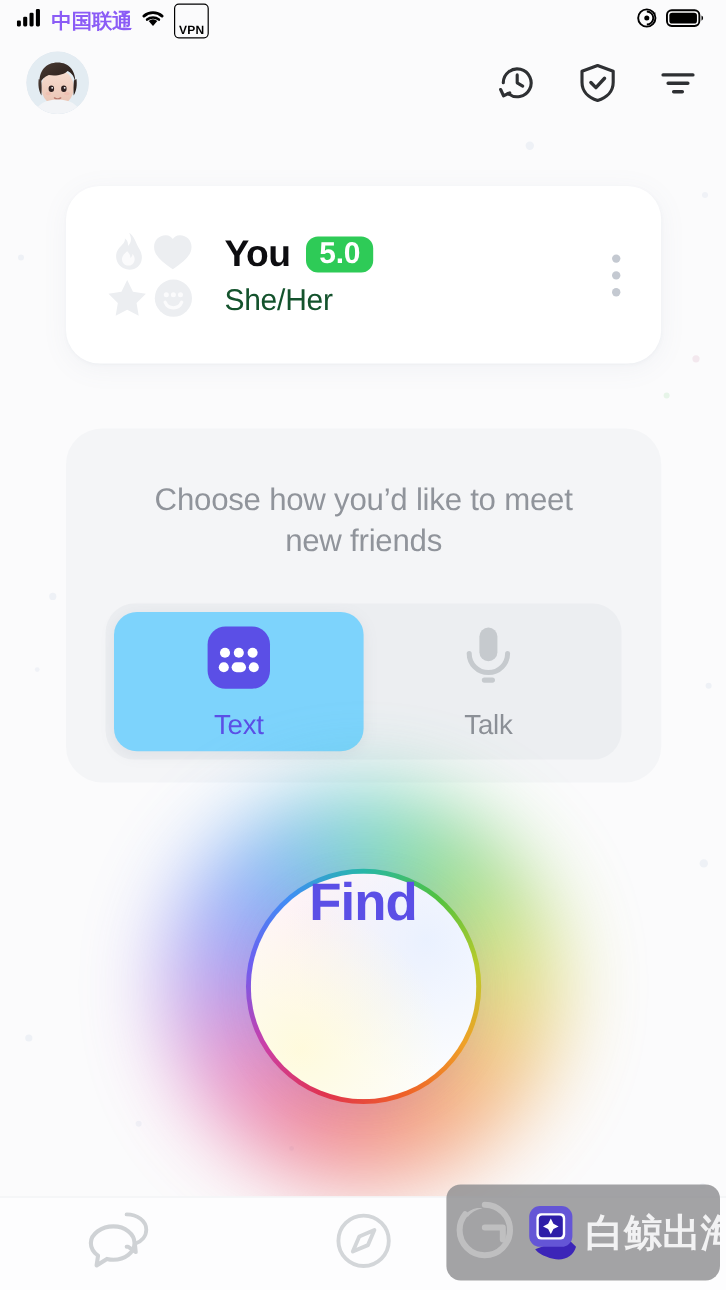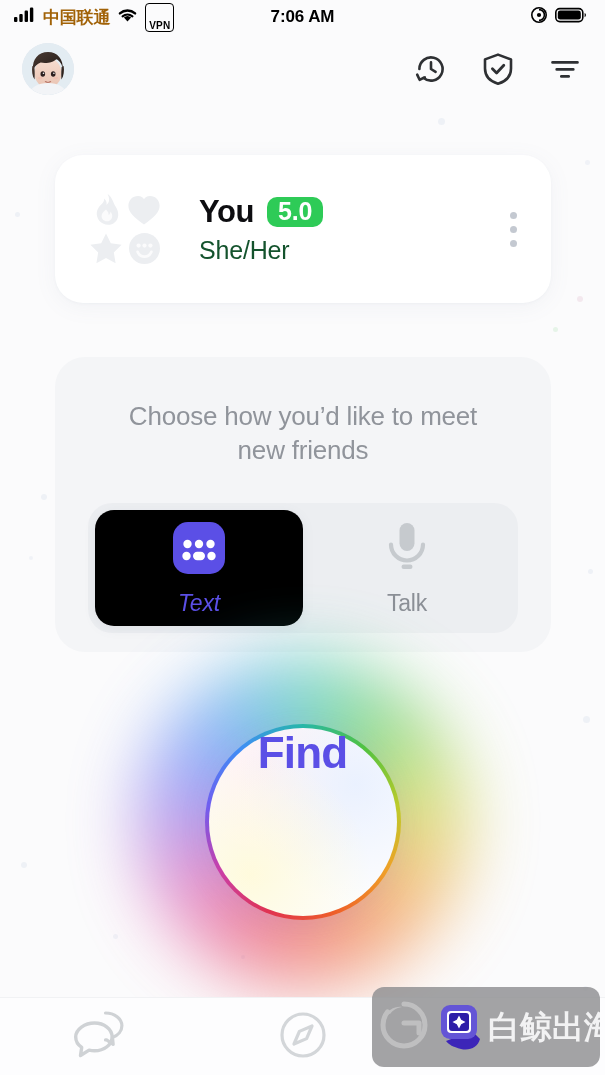--- a/index.html
+++ b/index.html
@@ -16,21 +16,21 @@
   .dust { position:absolute; border-radius:50%; pointer-events:none; }
 
   
   .statusbar {
     height:34px; width:100%;
     display:flex; align-items:center;
     padding:0 18px 0 14px;
     position:relative;
   }
   .sb-left { display:flex; align-items:center; gap:7px; }
-  .sb-carrier { font-size:17px; font-weight:600; color:#a16207; letter-spacing:-0.2px; }
+  .sb-carrier { font-size:17px; font-weight:600; color:#8b5cf6; letter-spacing:-0.2px; }
   .sb-vpn {
     border:1.8px solid #000; border-radius:4px;
     font-size:10px; font-weight:700; color:#000;
     padding:16px 3px 0 3px; line-height:11px; letter-spacing:0.2px;
   }
   .sb-time {
     position:absolute; left:0; right:0; text-align:center;
     font-size:17px; font-weight:600; color:#000; letter-spacing:-0.1px;
   }
   .sb-right { margin-left:auto; display:flex; align-items:center; gap:7px; }
@@ -60,21 +60,21 @@
     background:#fff; border-radius:28px;
     box-shadow:0 4px 22px rgba(120,130,150,0.07), 0 1px 3px rgba(120,130,150,0.05);
     display:flex; align-items:center; padding:0 26px 0 32px;
   }
   .badge-grid {
     width:76px; display:grid;
     grid-template-columns:38px 38px; grid-template-rows:38px 38px;
     place-items:center; flex:none;
   }
   .badge-grid svg { display:block; }
-  .profile-text { margin-left:36px; }
+  .profile-text { margin-left:24px; }
   .profile-name-row { display:flex; align-items:center; gap:13px; }
   .profile-name { font-size:31px; font-weight:700; color:#0d0d10; letter-spacing:-0.4px; }
   .rating-badge {
     background:#2ecb57; color:#fff;
     font-size:25px; font-weight:600;
     border-radius:10px; padding:2px 11px 3px 11px;
     line-height:25px; letter-spacing:-0.2px;
   }
   .profile-pronoun {
     font-size:25px; color:#14532d; margin-top:6px; letter-spacing:-0.2px;
@@ -96,21 +96,21 @@
   .mode-switch {
     position:absolute; left:33px; right:33px; top:146px;
     height:130px; background:#eceef1; border-radius:24px;
     display:flex; padding:7px;
   }
   .mode-tab {
     flex:1; border-radius:19px;
     display:flex; flex-direction:column; align-items:center; justify-content:center;
     gap:9px; cursor:pointer;
   }
-  .mode-tab.active { background:#000000; box-shadow:0 3px 12px rgba(120,130,150,0.10);font-style:italic; }
+  .mode-tab.active { background:#7dd3fc; box-shadow:0 3px 12px rgba(120,130,150,0.10); }
   .mode-label { font-size:23px; font-weight:500; letter-spacing:-0.2px; }
   .mode-tab.active .mode-label { color:#5b4fe6; }
   .mode-tab.inactive .mode-label { color:#8b8f96; }
 
   
   .find-wrap {
     position:absolute; left:50%; top:822px;
     transform:translate(-50%,-50%);
     width:330px; height:330px;
   }
@@ -208,21 +208,20 @@
     <span class="sb-carrier">中国联通</span>
     <span>
       <svg width="21" height="16" viewBox="0 0 21 16">
         <path d="M10.5 14.6 6.9 10.6a5.6 5.6 0 0 1 7.2 0z" fill="#000"></path>
         <path d="M2.9 6.4a11.6 11.6 0 0 1 15.2 0" stroke="#000" stroke-width="2.4" fill="none" stroke-linecap="round"></path>
         <path d="M5.6 9.3a7.8 7.8 0 0 1 9.8 0" stroke="#000" stroke-width="2.2" fill="none" stroke-linecap="round"></path>
       </svg>
     </span>
     <span class="sb-vpn">VPN</span>
   </div>
-  <div class="sb-time">7:06 AM</div>
   <div class="sb-right">
     <span>
       <svg width="18" height="18" viewBox="0 0 18 18">
         <circle cx="9" cy="9" r="7.2" stroke="#000" stroke-width="1.6" fill="none"></circle>
         <path d="M9 3.6A5.4 5.4 0 0 1 9 14.4" stroke="#000" stroke-width="1.6" fill="none"></path>
         <circle cx="9" cy="9" r="2.1" fill="#000"></circle>
         <path d="M13.9 4.9l2.4-.5-.6 2.4z" fill="#000"></path>
       </svg>
     </span>
     <span>

